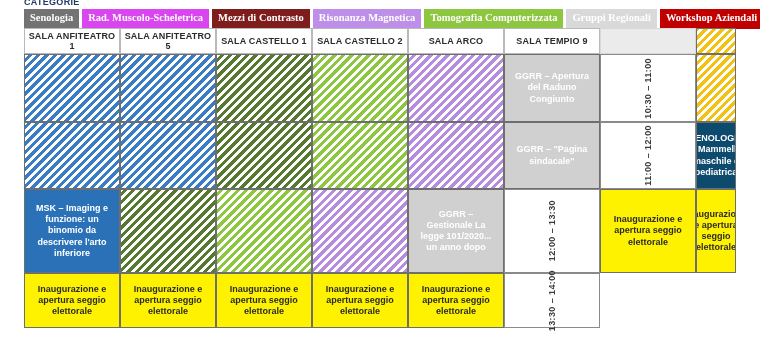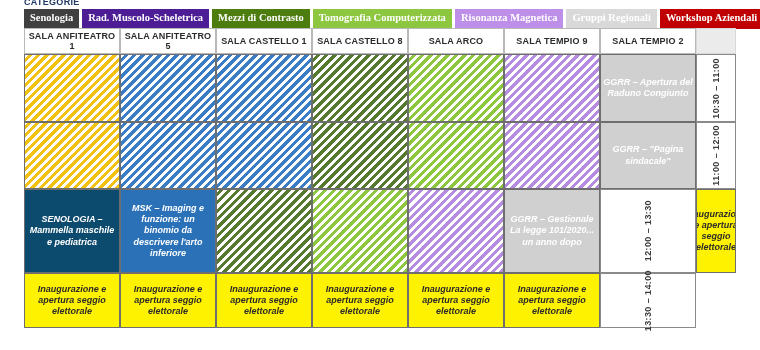--- a/index.html
+++ b/index.html
@@ -54,23 +54,22 @@
     line-height: 1.15;
     padding: 0 2px;
   }
   .hcorner { background: #ebebeb; border: 1px solid #d8d8d8; }
 
   .cell {
     border: 1px solid #6e6e6e;
     position: relative;
     display: flex; align-items: center; justify-content: center;
     text-align: center;
-    padding: 2px 2px;
+    padding: 2px 8px;
     overflow: hidden;
-    font-style: italic;
   }
   .cell .txt {
     font-size: 9px; font-weight: bold; line-height: 1.25;
     position: relative; z-index: 2;
   }
 
   
   .hatch { background-color: #ffffff; }
   .hatch.c-yellow {
     background-image: repeating-linear-gradient(-45deg,
@@ -116,37 +115,36 @@
   }
 </style>
 </head>
 <body>
 
 <div id="root">
 
   <div class="topcut">CATEGORIE</div>
 
   <div class="legend" id="legend">
-      <div class="legend-badge" style="background: #404040; color: rgb(255, 255, 255);">Senologia</div>
-      <div class="legend-badge" style="background: #4c1d95; color: rgb(255, 255, 255);">Rad. Muscolo-Scheletrica</div>
-      <div class="legend-badge" style="background: #4d7c0f; color: rgb(255, 255, 255);">Mezzi di Contrasto</div>
+      <div class="legend-badge" style="background: #737373; color: rgb(255, 255, 255);">Senologia</div>
+      <div class="legend-badge" style="background: #d946ef; color: rgb(255, 255, 255);">Rad. Muscolo-Scheletrica</div>
+      <div class="legend-badge" style="background: #7f1d1d; color: rgb(255, 255, 255);">Mezzi di Contrasto</div>
+      <div class="legend-badge" style="background: rgb(189, 143, 232); color: rgb(255, 255, 255);">Risonanza Magnetica</div>
       <div class="legend-badge" style="background: rgb(141, 198, 63); color: rgb(255, 255, 255);">Tomografia Computerizzata</div>
-      <div class="legend-badge" style="background: rgb(189, 143, 232); color: rgb(255, 255, 255);">Risonanza Magnetica</div>
       <div class="legend-badge" style="background: rgb(217, 217, 217); color: rgb(255, 255, 255);">Gruppi Regionali</div>
       <div class="legend-badge" style="background: rgb(192, 0, 0); color: rgb(255, 255, 255);">Workshop Aziendali</div>
     </div>
 
   <div class="grid" id="grid">
       <div class="hcell">SALA ANFITEATRO 1</div>
       <div class="hcell">SALA ANFITEATRO 5</div>
       <div class="hcell">SALA CASTELLO 1</div>
-      <div class="hcell">SALA CASTELLO 8</div>
+      <div class="hcell">SALA CASTELLO 2</div>
       <div class="hcell">SALA ARCO</div>
       <div class="hcell">SALA TEMPIO 9</div>
-      <div class="hcell">SALA TEMPIO 2</div>
       <div class="hcorner"></div>
       <div class="cell hatch c-yellow"></div>
       <div class="cell hatch c-blue"></div>
       <div class="cell hatch c-blue"></div>
       <div class="cell hatch c-dgreen"></div>
       <div class="cell hatch c-lgreen"></div>
       <div class="cell hatch c-purple"></div>
       <div class="cell solid-gray">
         <span class="txt t-white">GGRR – Apertura del Raduno Congiunto</span>
       </div>

